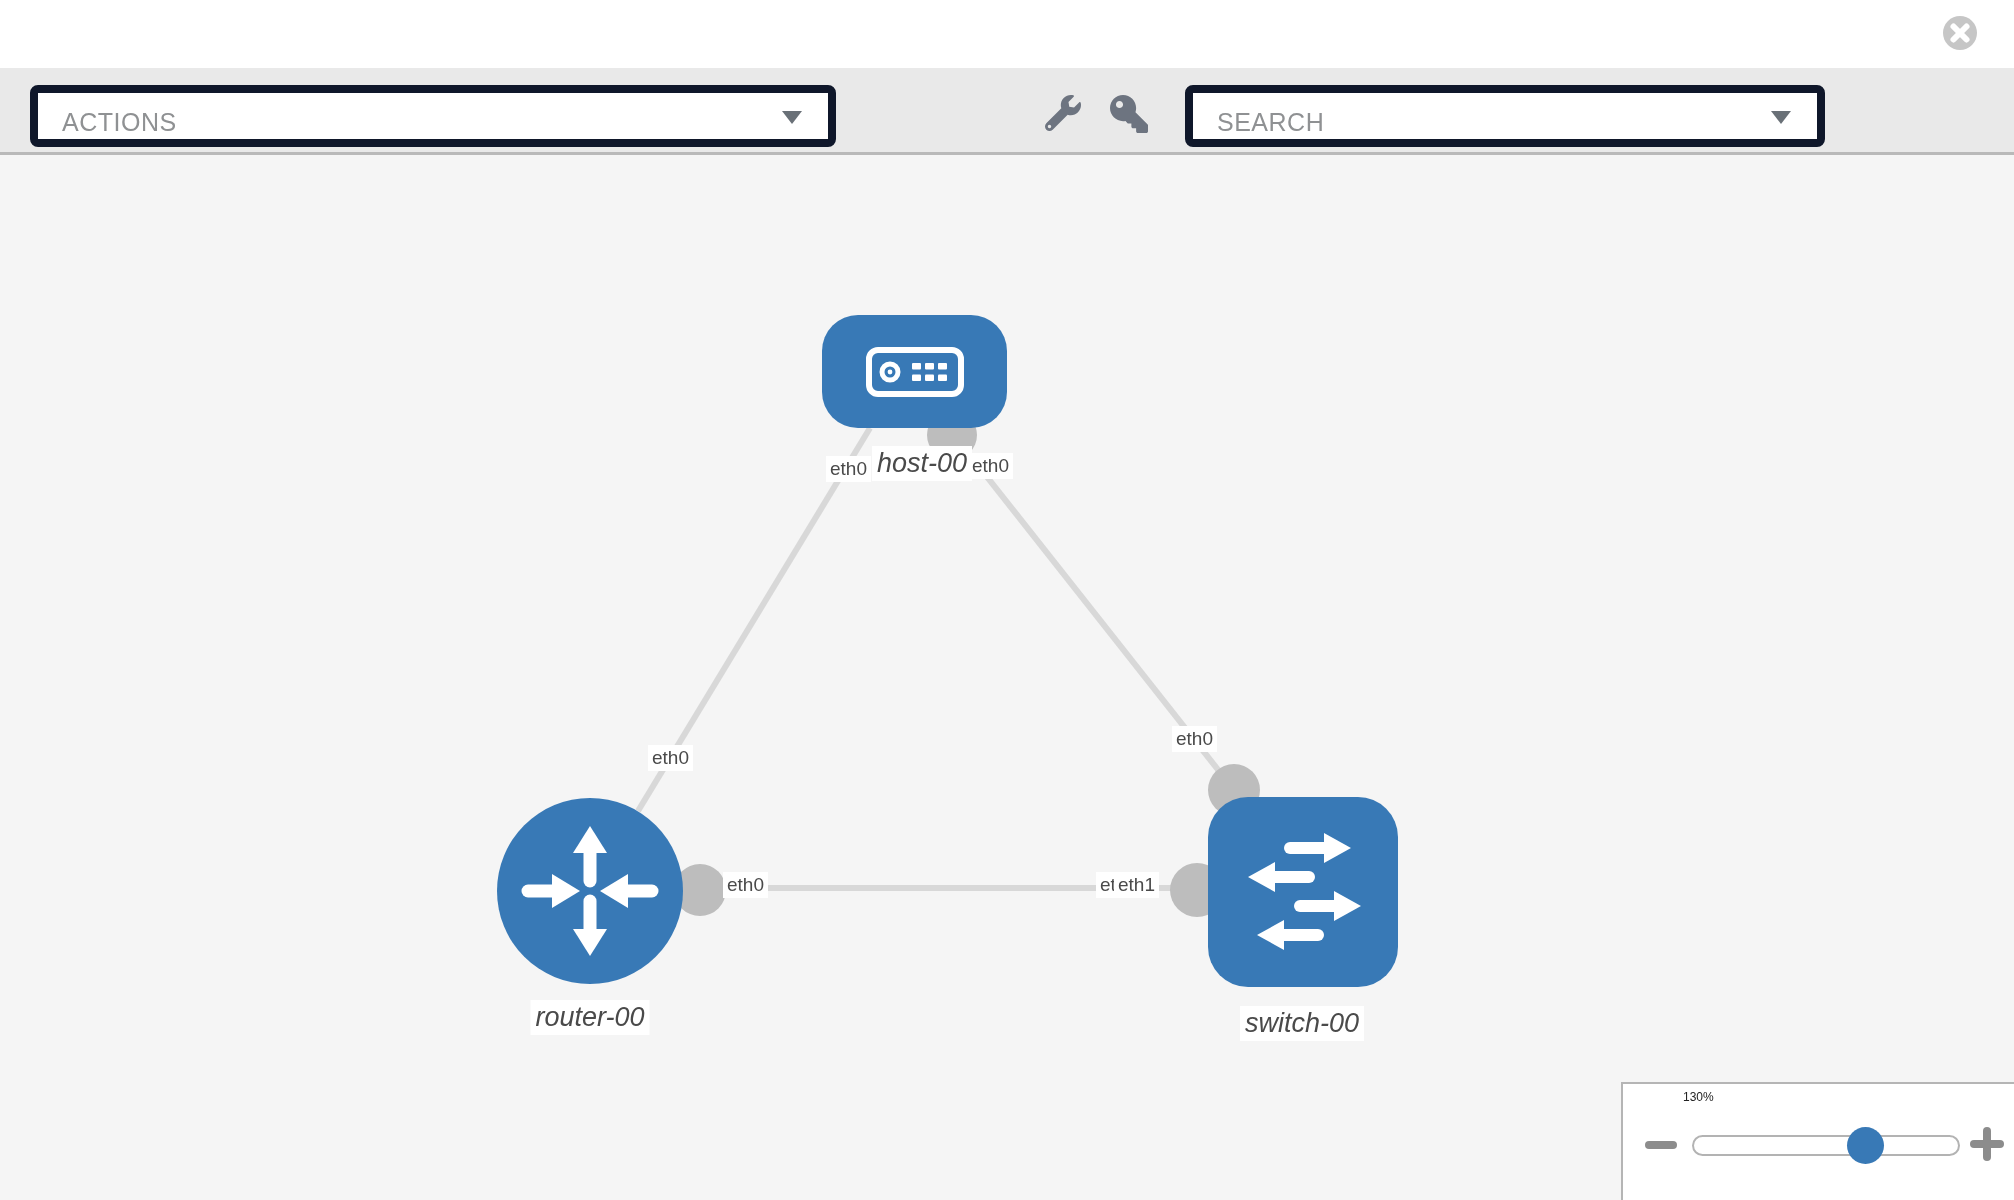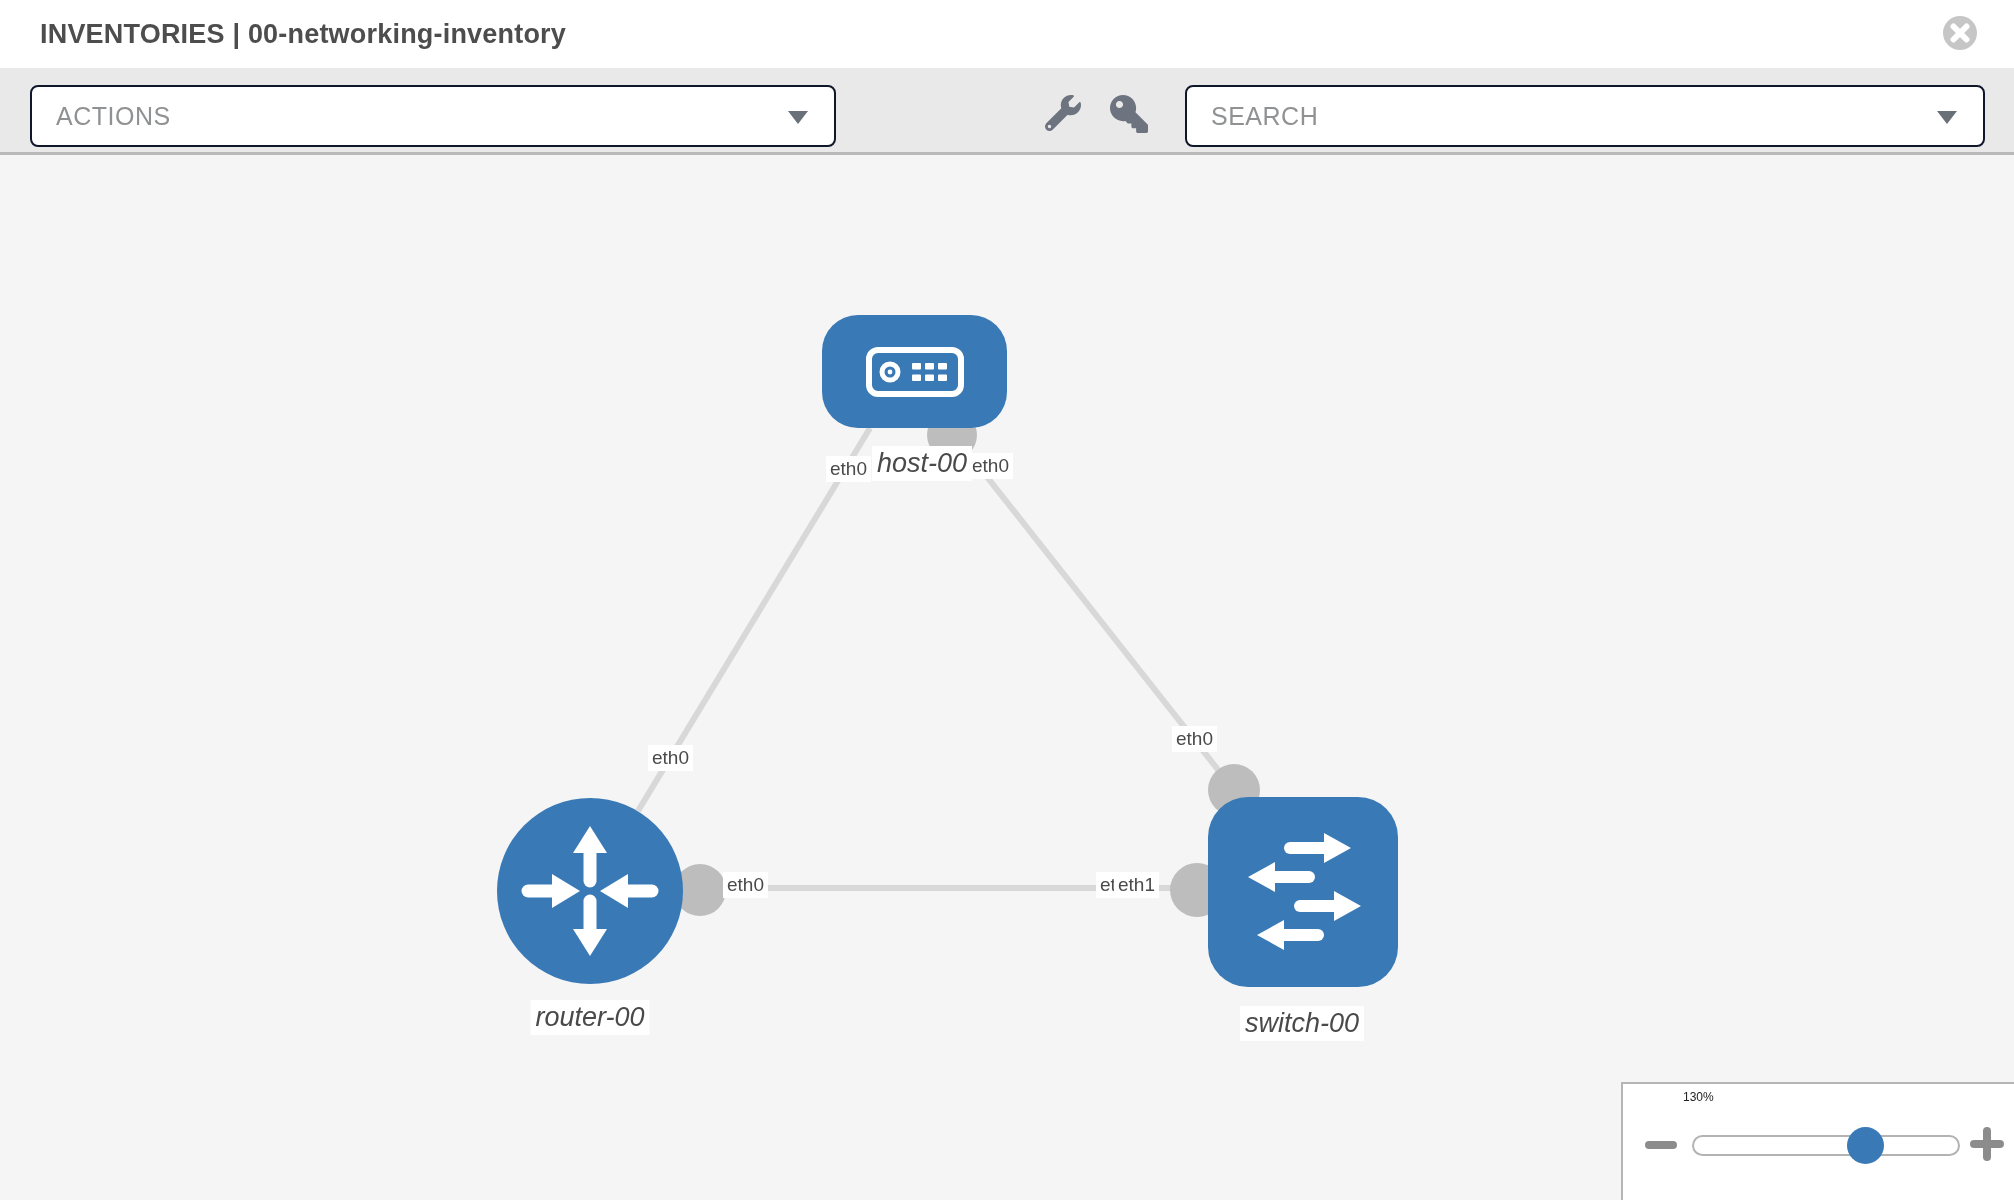--- a/index.html
+++ b/index.html
@@ -6,26 +6,26 @@
   html,body { width:2014px; height:1200px; overflow:hidden; background:#fff; }
   .app { position:relative; width:2014px; height:1200px; font-family:"Liberation Sans",sans-serif; }
 
   
   .header { position:relative; height:68px; background:#ffffff; }
   .title { position:absolute; left:40px; top:0; line-height:68px; font-size:27px; font-weight:bold; color:#4d4d4d; letter-spacing:0.2px; }
   .close-btn { position:absolute; left:1941px; top:14px; width:38px; height:38px; border:none; background:transparent; cursor:pointer; }
 
   
   .toolbar { position:relative; height:87px; background:#e9e9e9; border-bottom:3px solid #b9b9b9; }
-  .select-box { position:absolute; top:17px; height:62px; background:#fff; border:2px solid #0f172a; border-radius:8px; }
+  .select-box { position:absolute; top:17px; height:62px; background:#fff; border:8px solid #0f172a; border-radius:8px; }
   .select-box .sel-label { position:absolute; left:24px; top:0; line-height:58px; font-size:25px; color:#8f9193; letter-spacing:0.5px; }
   .caret { position:absolute; right:26px; top:50%; margin-top:-5px; width:0; height:0;
            border-left:10px solid transparent; border-right:10px solid transparent; border-top:13px solid #697077; }
   .actions-box { left:30px; width:806px; }
-  .search-box { left:1185px; width:800px;padding-left:13px; }
+  .search-box { left:1185px; width:640px;padding-left:13px; }
   .tool-icon { position:absolute; top:27px; width:38px; height:38px; border:none; background:transparent; cursor:pointer; }
   .wrench-btn { left:1044px; }
   .key-btn { left:1110px; }
 
   
   .canvas { position:relative; height:1045px; background:#f5f5f5; overflow:hidden; }
   .links-svg { position:absolute; left:0; top:0; }
 
   .node { position:absolute; background:#3879b6; display:flex; align-items:center; justify-content:center; cursor:pointer; }
   .node-host { left:822px; top:160px; width:185px; height:113px; border-radius:36px; }
@@ -47,21 +47,20 @@
   .zoom-in .bar-v { position:absolute; left:13px; top:0; width:8px; height:34px; border-radius:4px; background:#8c8c8c; }
   .slider-track { position:absolute; left:69px; top:51px; width:268px; height:21px; background:#fff; border:2px solid #b3b3b3; border-radius:11px; cursor:pointer; }
   .slider-thumb { position:absolute; left:224px; top:43px; width:37px; height:37px; border-radius:50%; background:#3879b6; cursor:grab; }
 </style>
 </head>
 <body>
 
 <div class="app">
 
   <div class="header">
-    <div class="title">INVENTORIES | 00-networking-inventory</div>
     <button class="close-btn">
       <svg width="38" height="38" viewBox="0 0 38 38">
         <circle cx="19" cy="19" r="17" fill="#c6c6c6"></circle>
         <line x1="12.5" y1="12.5" x2="25.5" y2="25.5" stroke="#ffffff" stroke-width="6" stroke-linecap="round"></line>
         <line x1="25.5" y1="12.5" x2="12.5" y2="25.5" stroke="#ffffff" stroke-width="6" stroke-linecap="round"></line>
       </svg>
     </button>
   </div>
 
   <div class="toolbar">

